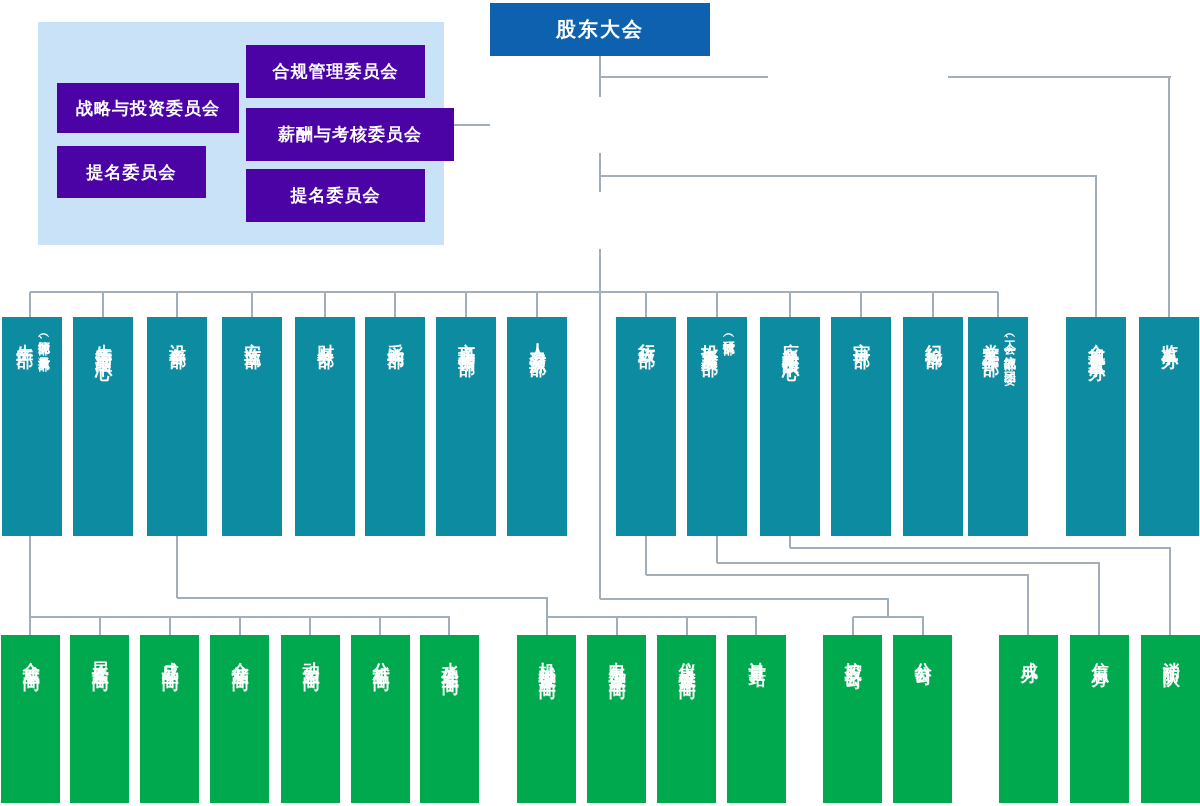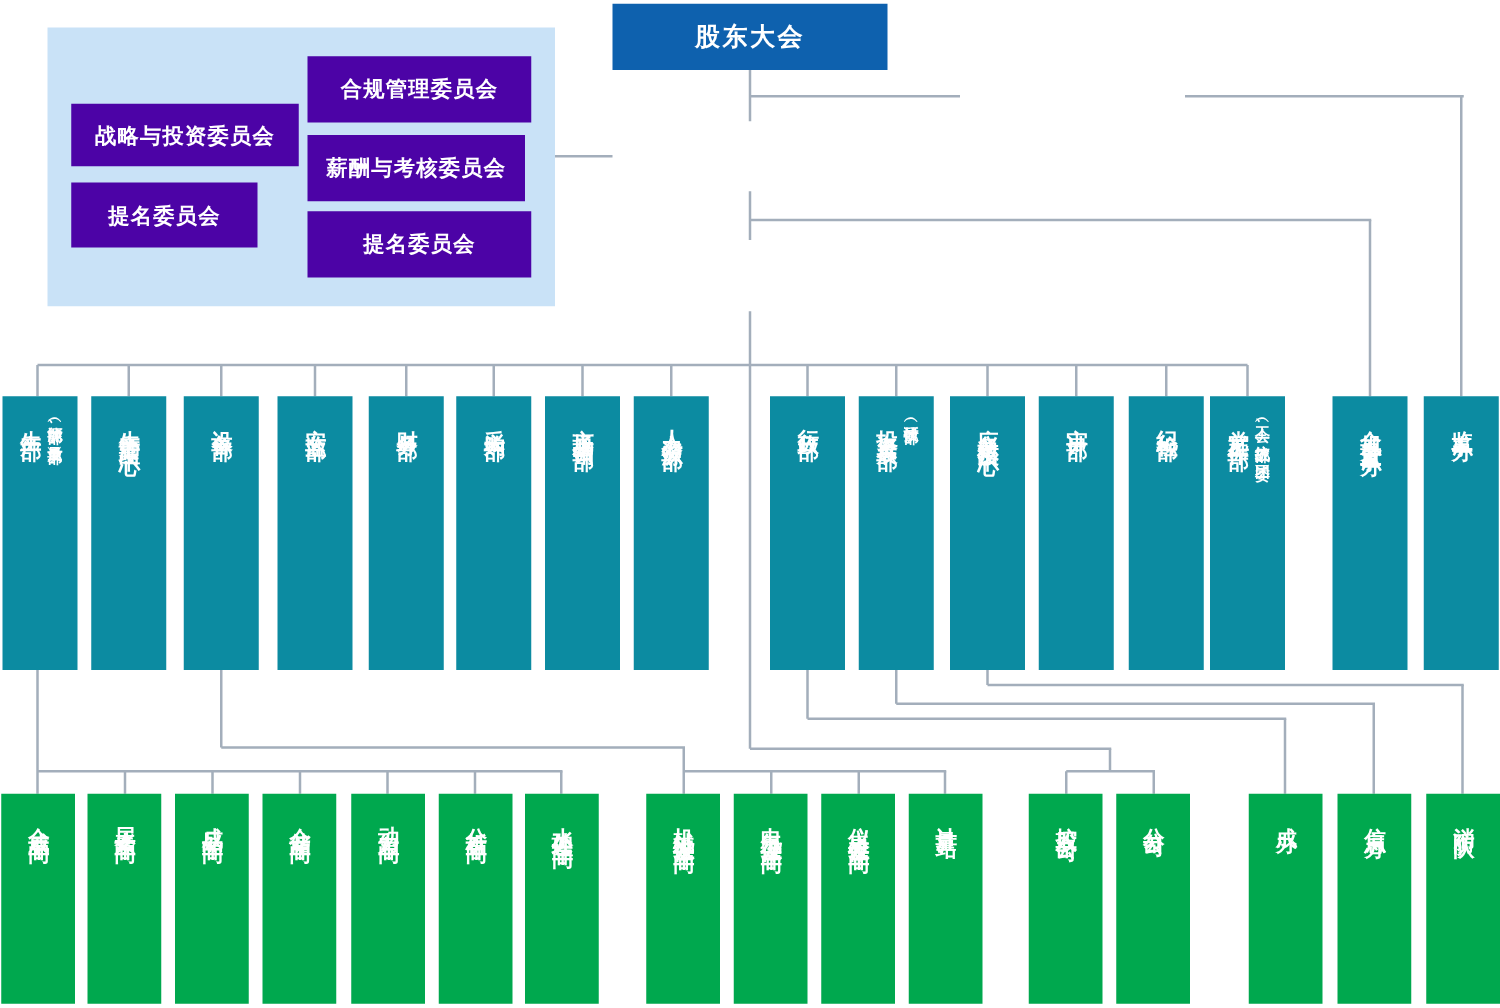--- a/index.html
+++ b/index.html
@@ -78,21 +78,21 @@
       <div class="hline" style="left: 646px; top: 574px; width: 383px; height: 2px;"></div>
       <div class="hline" style="left: 717px; top: 562px; width: 383px; height: 2px;"></div>
       <div class="hline" style="left: 790px; top: 547px; width: 381px; height: 2px;"></div>
     </div>
 
   <div class="box hbox" style="left:490px;top:3px;width:220px;height:53px">股东大会</div>
 
   <div id="committees">
       <div class="box cbox" style="left: 246px; top: 45px; width: 179px; height: 53px;">合规管理委员会</div>
       <div class="box cbox" style="left: 57px; top: 83px; width: 182px; height: 50px;">战略与投资委员会</div>
-      <div class="box cbox" style="left: 246px; top: 108px; width: 174px; height: 53px;">薪酬与考核委员会</div>
+      <div class="box cbox" style="left: 246px; top: 108px; width: 208px; height: 53px;">薪酬与考核委员会</div>
       <div class="box cbox" style="left: 57px; top: 146px; width: 149px; height: 52px;">提名委员会</div>
       <div class="box cbox" style="left: 246px; top: 169px; width: 179px; height: 53px;">提名委员会</div>
     </div>
   <div id="departments">
       <div class="box vbox teal" style="left: 2px; top: 317px; width: 60px; height: 219px;">
         <div class="vtext">
           <span class="vmain">生产部</span>
           <span class="vnote">（能源部、质量部）</span>
         </div>
       </div>

